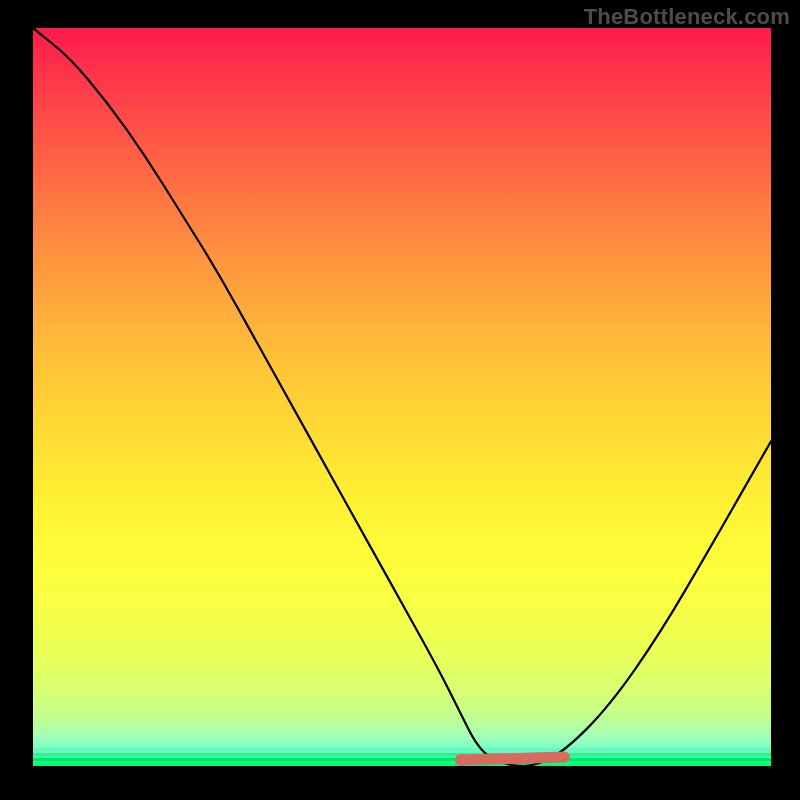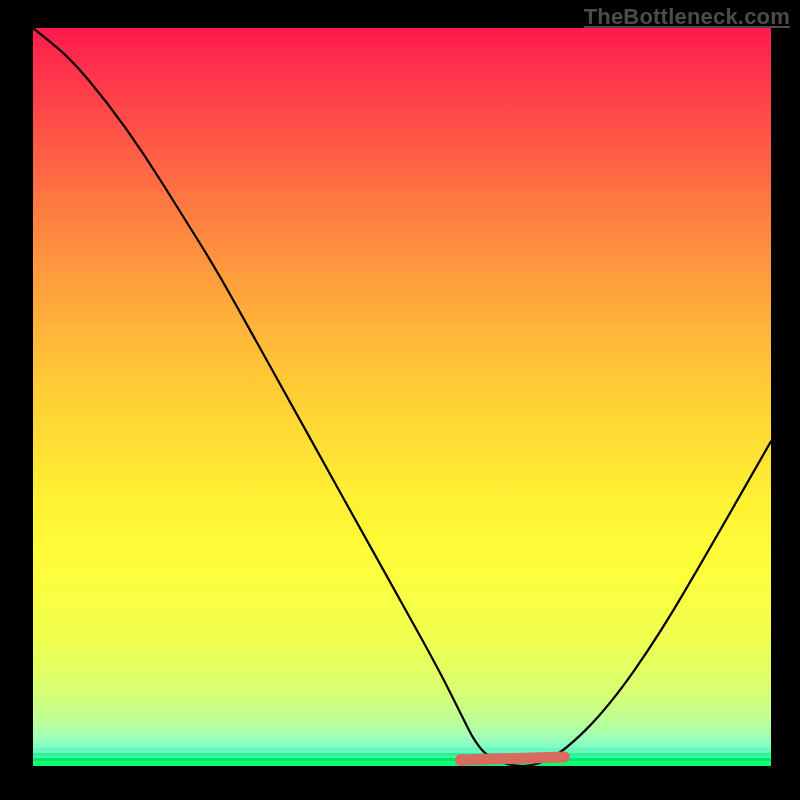--- a/index.html
+++ b/index.html
@@ -18,21 +18,20 @@
   }
   .attribution {
     position: absolute;
     top: 4px;
     right: 10px;
     color: #4c4c4c;
     font-size: 22px;
     font-weight: bold;
     letter-spacing: 0.2px;
     z-index: 5;
-    text-decoration: underline;
   }
   .plot {
     position: absolute;
     left: 33px;
     top: 28px;
     width: 738px;
     height: 738px;
     
     background: linear-gradient(
       to bottom,

